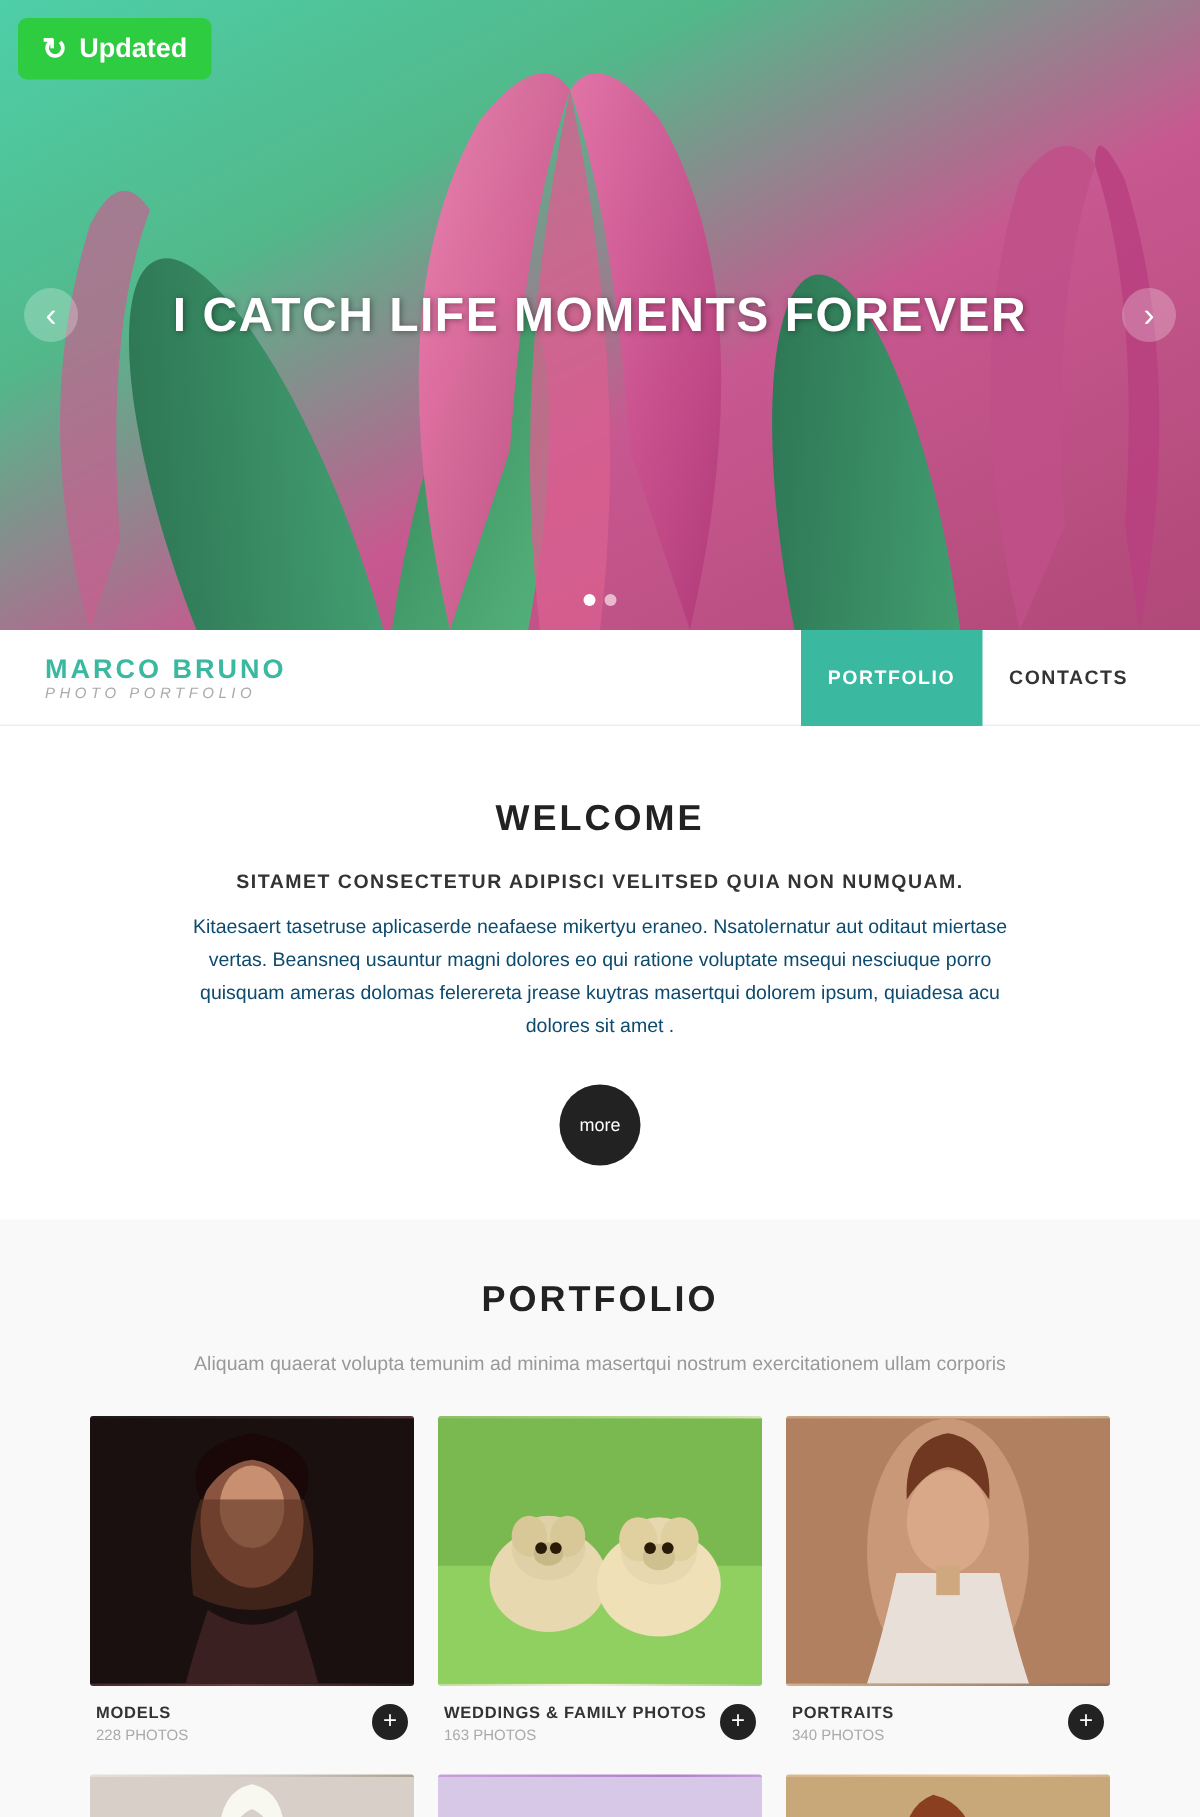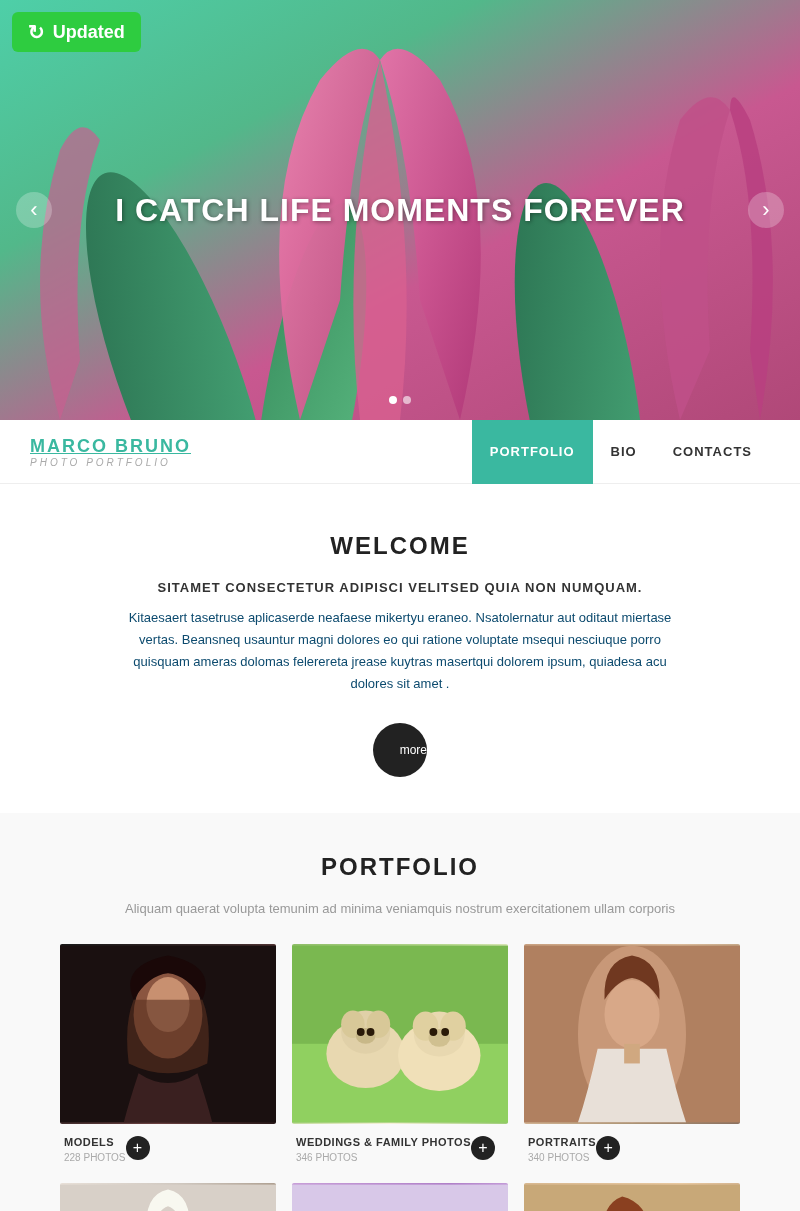--- a/index.html
+++ b/index.html
@@ -117,21 +117,20 @@
     }
     .site-logo {
       flex: 1;
     }
     .site-logo .name {
       color: #3ab8a0;
       font-size: 18px;
       font-weight: bold;
       letter-spacing: 2px;
       text-transform: uppercase;
-      text-decoration: underline;
     }
     .site-logo .tagline {
       color: #aaa;
       font-size: 10px;
       letter-spacing: 3px;
       text-transform: uppercase;
       font-style: italic;
     }
     .nav-links {
       display: flex;
@@ -188,21 +187,21 @@
     .more-btn {
       display: inline-block;
       background: #222;
       color: #fff;
       border: none;
       border-radius: 50%;
       width: 54px;
       height: 54px;
       font-size: 12px;
       cursor: pointer;
-      text-align: right;
+      text-align: center;
       line-height: 54px;
       margin-top: 4px;
     }
 
     
     .portfolio-section {
       padding: 40px 60px 40px;
       background: #f9f9f9;
     }
     .portfolio-subtitle {
@@ -223,20 +222,21 @@
     .portfolio-thumb {
       width: 100%;
       height: 180px;
       border-radius: 2px;
       overflow: hidden;
       position: relative;
     }
     .portfolio-label {
       display: flex;
       align-items: center;
+      justify-content: space-between;
       padding: 8px 4px 4px;
     }
     .portfolio-label-text {
       font-size: 11px;
       font-weight: bold;
       color: #333;
       text-transform: uppercase;
       letter-spacing: 0.5px;
     }
     .portfolio-count {
@@ -334,35 +334,34 @@
   </div>
 </div>
 
 <nav class="navbar">
   <div class="site-logo">
     <div class="name">MARCO BRUNO</div>
     <div class="tagline">PHOTO PORTFOLIO</div>
   </div>
   <div class="nav-links">
     <a class="nav-link active">PORTFOLIO</a>
-    <a class="nav-link">BIO</a>
     <a class="nav-link">CONTACTS</a>
   </div>
 </nav>
 
 <section class="welcome-section">
   <h2 class="section-title">WELCOME</h2>
   <p class="welcome-subtitle">SITAMET CONSECTETUR ADIPISCI VELITSED QUIA NON NUMQUAM.</p>
   <p class="welcome-text">Kitaesaert tasetruse aplicaserde neafaese mikertyu eraneo. Nsatolernatur aut oditaut miertase vertas. Beansneq usauntur magni dolores eo qui ratione voluptate msequi nesciuque porro quisquam ameras dolomas felerereta jrease kuytras masertqui dolorem ipsum, quiadesa acu dolores sit amet .</p>
   <button class="more-btn">more</button>
 </section>
 
 <section class="portfolio-section">
   <h2 class="section-title" style="text-align:center;">PORTFOLIO</h2>
-  <p class="portfolio-subtitle">Aliquam quaerat volupta temunim ad minima veniamquis nostrum exercitationem ullam corporis</p>
+  <p class="portfolio-subtitle">Aliquam quaerat volupta temunim ad minima masertqui nostrum exercitationem ullam corporis</p>
 
   <div class="portfolio-grid">
 
     <div class="portfolio-item">
       <div class="portfolio-thumb thumb-models">
         
         <svg width="100%" height="100%" viewBox="0 0 220 180" xmlns="http://www.w3.org/2000/svg">
           <rect width="220" height="180" fill="#1a1010"></rect>
           <ellipse cx="110" cy="70" rx="35" ry="45" fill="#8a5540"></ellipse>
           <ellipse cx="110" cy="60" rx="22" ry="28" fill="#c89070"></ellipse>
@@ -402,21 +401,21 @@
 
           <ellipse cx="70" cy="88" rx="4" ry="4" fill="#2a1a08"></ellipse>
           <ellipse cx="80" cy="88" rx="4" ry="4" fill="#2a1a08"></ellipse>
           <ellipse cx="144" cy="88" rx="4" ry="4" fill="#2a1a08"></ellipse>
           <ellipse cx="156" cy="88" rx="4" ry="4" fill="#2a1a08"></ellipse>
         </svg>
       </div>
       <div class="portfolio-label">
         <div>
           <span class="portfolio-label-text">WEDDINGS &amp; FAMILY PHOTOS</span>
-          <span class="portfolio-count">346 PHOTOS</span>
+          <span class="portfolio-count">163 PHOTOS</span>
         </div>
         <div class="portfolio-plus">+</div>
       </div>
     </div>
 
     <div class="portfolio-item">
       <div class="portfolio-thumb thumb-portraits">
         <svg width="100%" height="100%" viewBox="0 0 220 180" xmlns="http://www.w3.org/2000/svg">
           <rect width="220" height="180" fill="#b08060"></rect>
           <ellipse cx="110" cy="90" rx="55" ry="90" fill="#c89878"></ellipse>

